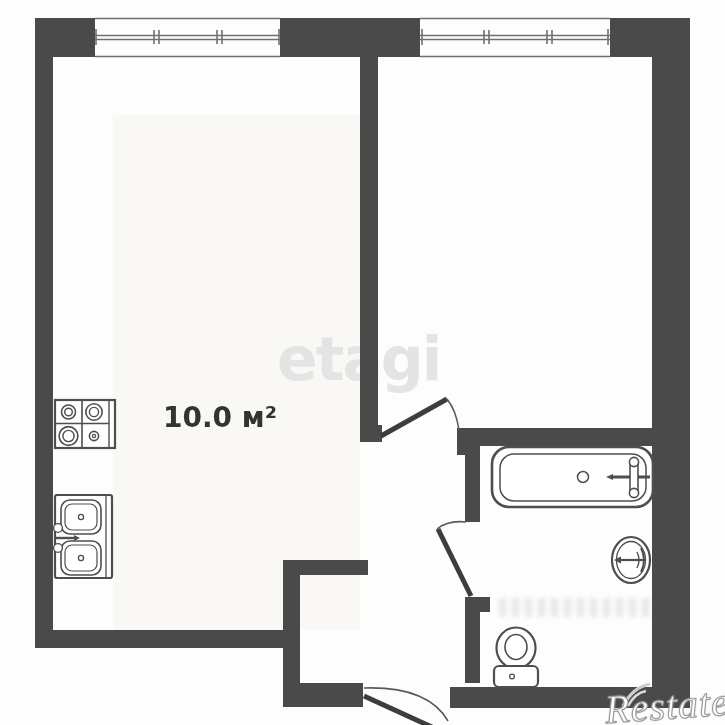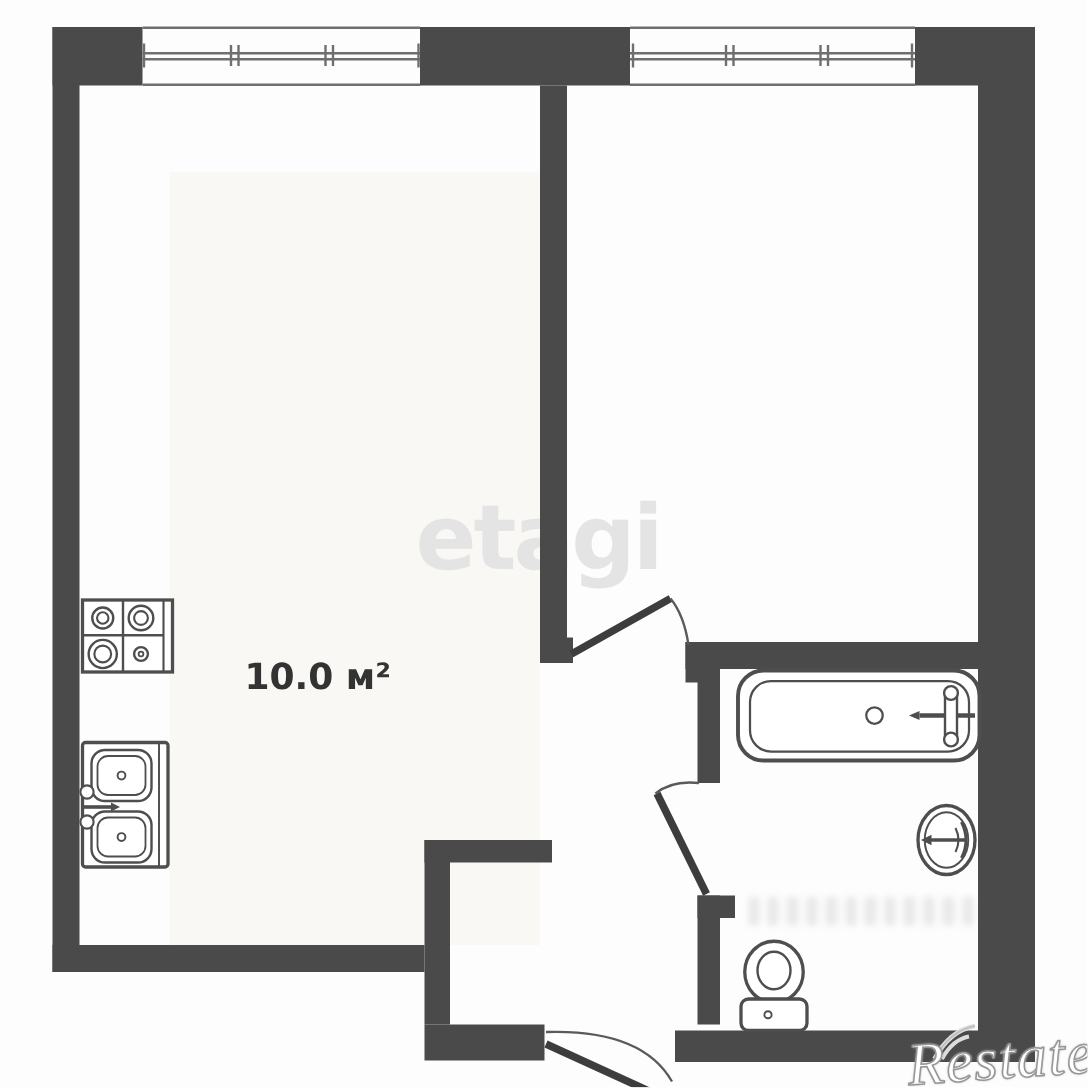--- a/index.html
+++ b/index.html
@@ -1,22 +1,22 @@
 <!DOCTYPE html>
 <html><head>
 <meta charset="utf-8">
 <style>
   html,body{margin:0;padding:0;background:#fff;}
   #stage{position:relative;width:725px;height:725px;background:#fdfdfd;overflow:hidden;
          font-family:"DejaVu Sans","Liberation Sans",sans-serif;}
   #plan-svg{position:absolute;left:0;top:0;z-index:2;}
   .wm-center{position:absolute;left:277px;top:329px;z-index:1;font-size:60px;font-weight:700;
              letter-spacing:-2px;color:#e4e4e4;line-height:1;}
-  .room-label{position:absolute;left:163px;top:401px;z-index:3;font-size:24px;font-weight:700;
-              color:#333;letter-spacing:0px;margin-top:36px;}
+  .room-label{position:absolute;left:163px;top:401px;z-index:3;font-size:28px;font-weight:700;
+              color:#333;letter-spacing:0px;}
   .faint-strip{position:absolute;left:499px;top:598px;width:152px;height:19px;z-index:3;opacity:.4;
                filter:blur(2px);
                background:repeating-linear-gradient(90deg,rgba(160,160,160,.55) 0 7px,rgba(220,220,220,.15) 7px 13px);}
   .wm-corner{position:absolute;left:605px;top:686px;z-index:4;font-family:"Liberation Serif","DejaVu Serif",serif;
              font-style:italic;font-size:40px;line-height:1;color:#fff;letter-spacing:1px;
              -webkit-text-stroke:1px #969696;text-shadow:0 0 1px #9a9a9a,0 0 2px #b0b0b0;
              transform:rotate(-4deg);white-space:nowrap;}
   .wm-signal{position:absolute;left:620px;top:681px;z-index:4;}
   .tint{position:absolute;left:113px;top:115px;width:247px;height:515px;z-index:0;
         background:rgba(246,244,239,.55);}

